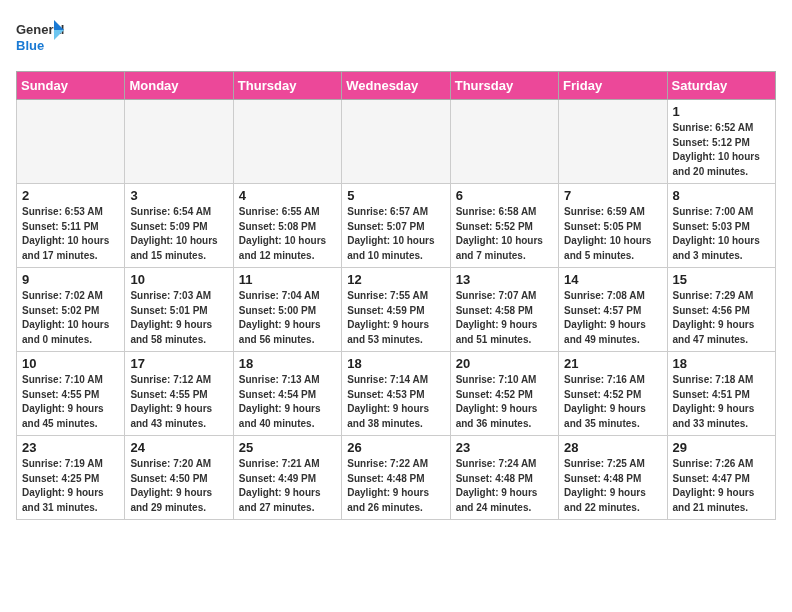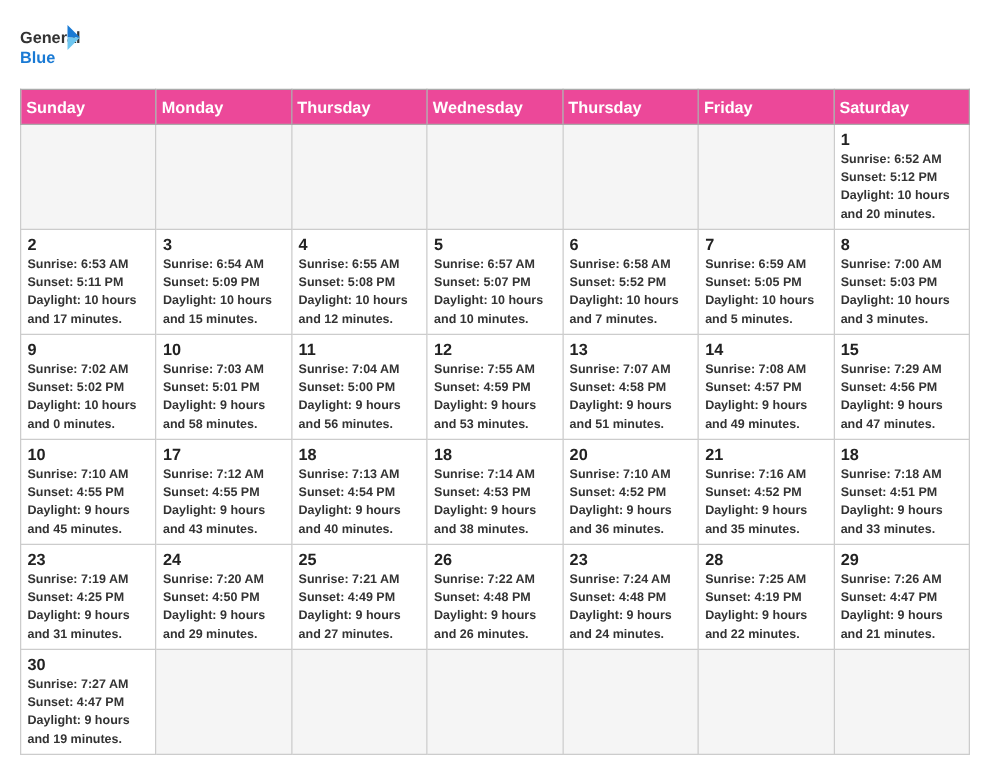--- a/index.html
+++ b/index.html
@@ -283,38 +283,24 @@
         </td>
         <td>
           <span class="day-number">23</span>
           <div class="day-info">Sunrise: 7:24 AM
 Sunset: 4:48 PM
 Daylight: 9 hours and 24 minutes.</div>
         </td>
         <td>
           <span class="day-number">28</span>
           <div class="day-info">Sunrise: 7:25 AM
-Sunset: 4:19 PM
+Sunset: 4:48 PM
 Daylight: 9 hours and 22 minutes.</div>
         </td>
         <td>
           <span class="day-number">29</span>
           <div class="day-info">Sunrise: 7:26 AM
 Sunset: 4:47 PM
 Daylight: 9 hours and 21 minutes.</div>
         </td>
       </tr>
-      <tr>
-        <td>
-          <span class="day-number">30</span>
-          <div class="day-info">Sunrise: 7:27 AM
-Sunset: 4:47 PM
-Daylight: 9 hours and 19 minutes.</div>
-        </td>
-        <td class="empty"></td>
-        <td class="empty"></td>
-        <td class="empty"></td>
-        <td class="empty"></td>
-        <td class="empty"></td>
-        <td class="empty"></td>
-      </tr>
     </tbody>
 </table>
 
 </body></html>

